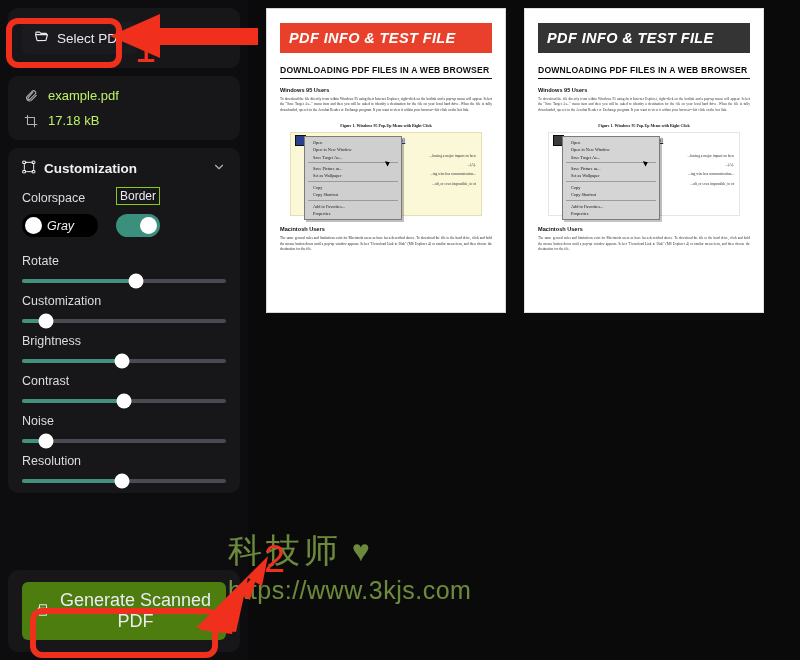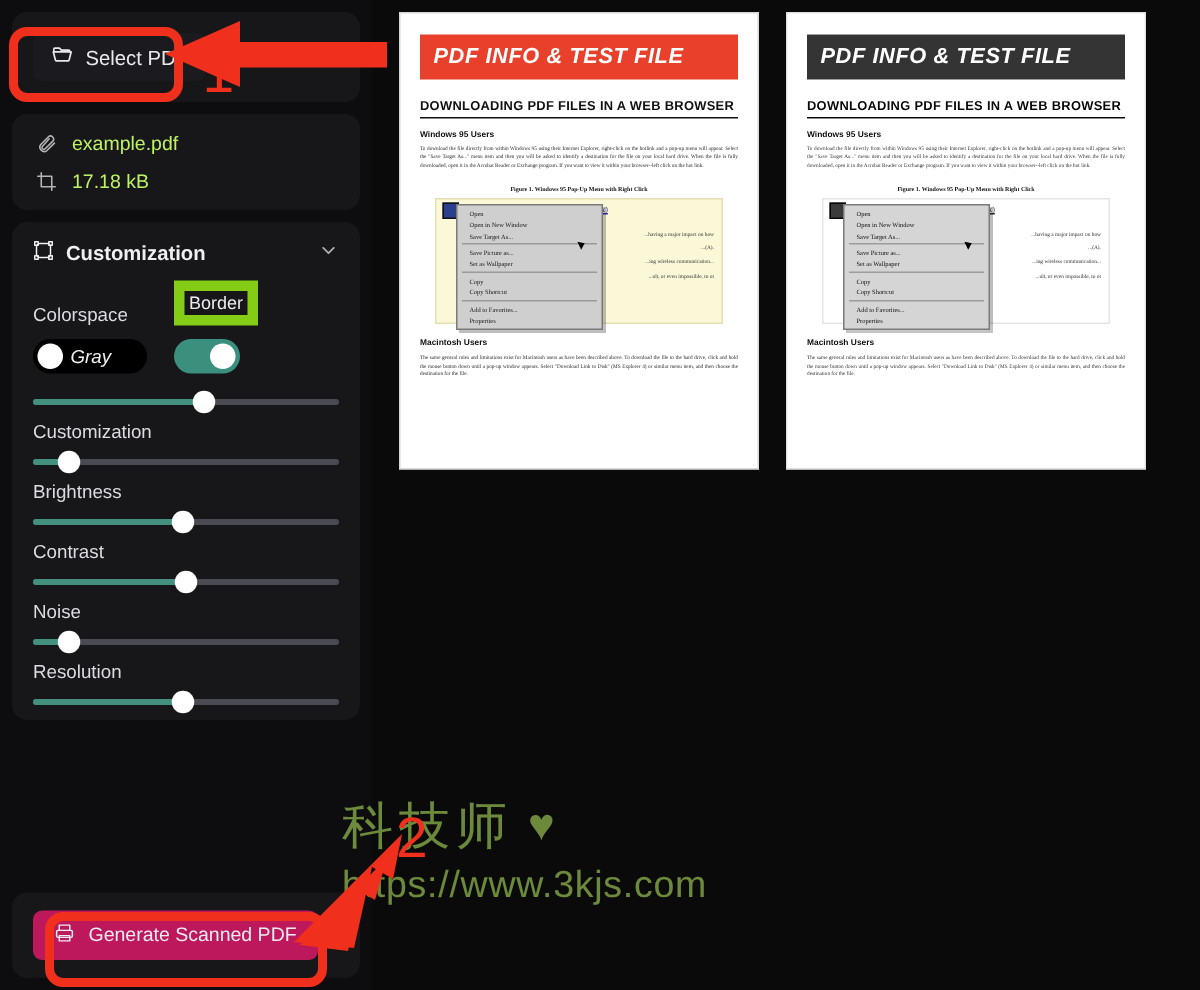--- a/index.html
+++ b/index.html
@@ -40,21 +40,21 @@
   .custom-head{
     display:flex;align-items:center;gap:8px;
     padding:0 14px 10px 14px;color:#f0f0f3;font-size:13.5px;font-weight:600;
   }
   .custom-head .chev{margin-left:auto;opacity:.8;}
 
   .opts{display:flex;padding:0 14px;gap:18px;}
   .opt{display:flex;flex-direction:column;gap:9px;justify-content:flex-end;}
   .opt-label{color:#dcdce0;font-size:12.5px;}
   .opt-label.boxed{
-    border:7px solid #84cc16;padding:1px 3px;display:inline-block;
+    border:1px solid #84cc16;padding:1px 3px;display:inline-block;
     align-self:flex-start;color:#ececf0;font-size:12px;
   }
   .toggle{
     width:76px;height:23px;border-radius:13px;background:#000;
     display:flex;align-items:center;position:relative;cursor:pointer;
   }
   .toggle .knob{
     width:17px;height:17px;border-radius:50%;background:#fff;
     position:absolute;left:3px;
   }
@@ -75,23 +75,23 @@
   .knob-s{
     position:absolute;top:50%;width:15px;height:15px;border-radius:50%;
     background:#fff;transform:translate(-50%,-50%);cursor:pointer;
   }
 
   .card-generate{
     margin-top:auto;margin-bottom:8px;
     padding:12px 14px;display:flex;align-items:center;
   }
   .gen-btn{
-    display:flex;gap:9px;
-    color:#ececf0;font-size:13px;
-    background:#be185d;border:none;border-radius:6px;
+    display:flex;align-items:center;gap:9px;
+    color:#ececf0;font-size:18px;
+    background:#4d7c0f;border:none;border-radius:6px;
     padding:8px 14px;cursor:pointer;
   }
 
   
   .previews{position:absolute;left:248px;top:0;right:0;bottom:0;}
   .doc{
     position:absolute;top:8px;width:240px;height:305px;
     background:#fff;box-sizing:border-box;
     border:1px solid #d8d8d8;
     overflow:hidden;
@@ -236,20 +236,21 @@
         <div class="opt">
           <span class="opt-label boxed">Border</span>
           <div class="toggle small on">
             <span class="knob"></span>
           </div>
         </div>
       </div>
 
       <div class="sliders" id="sliders">
           <div class="slider-grp">
+            <div class="slider-label">Rotate</div>
             <div class="track">
               <div class="fill" style="width:56%"></div>
               <div class="knob-s" style="left:56%"></div>
             </div>
           </div>
           <div class="slider-grp">
             <div class="slider-label">Customization</div>
             <div class="track">
               <div class="fill" style="width:12%"></div>
               <div class="knob-s" style="left:12%"></div>

